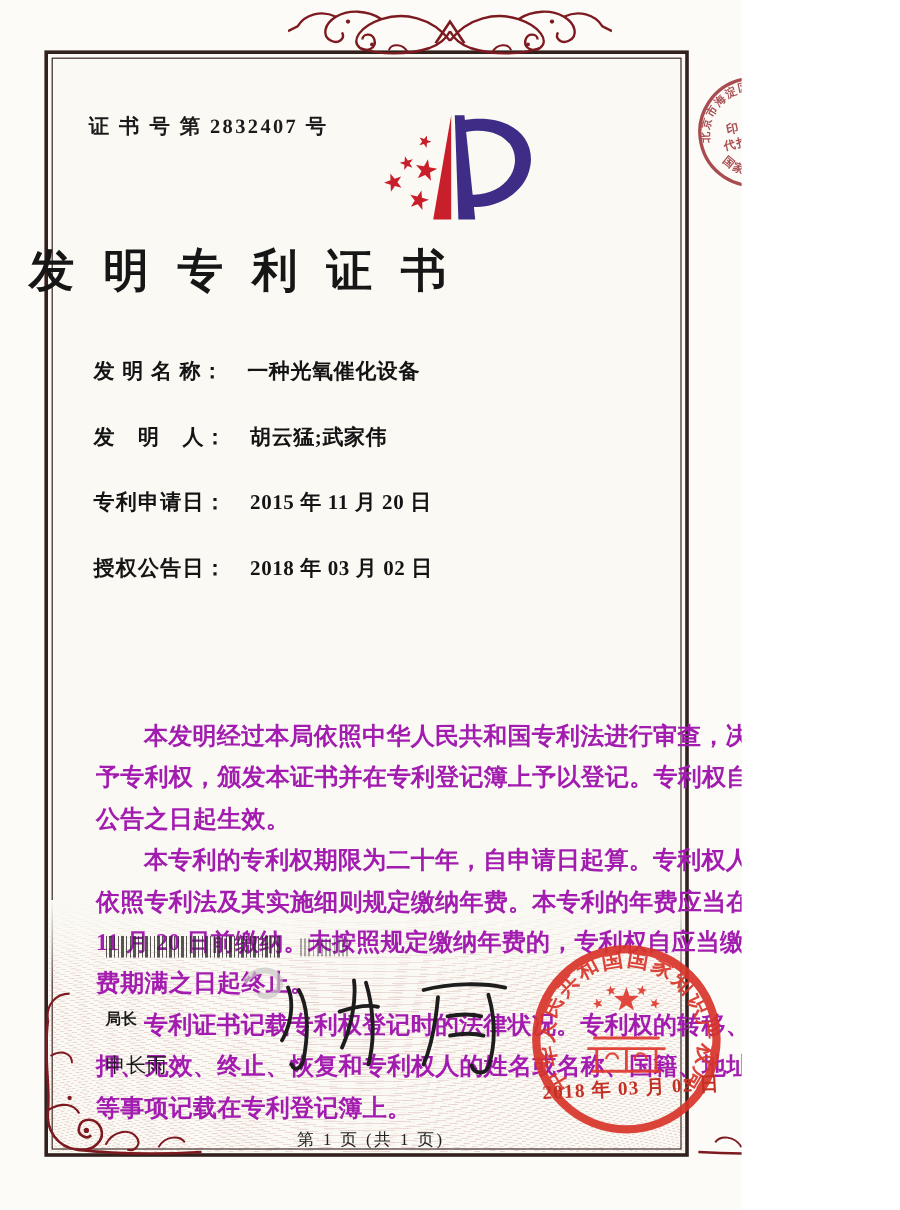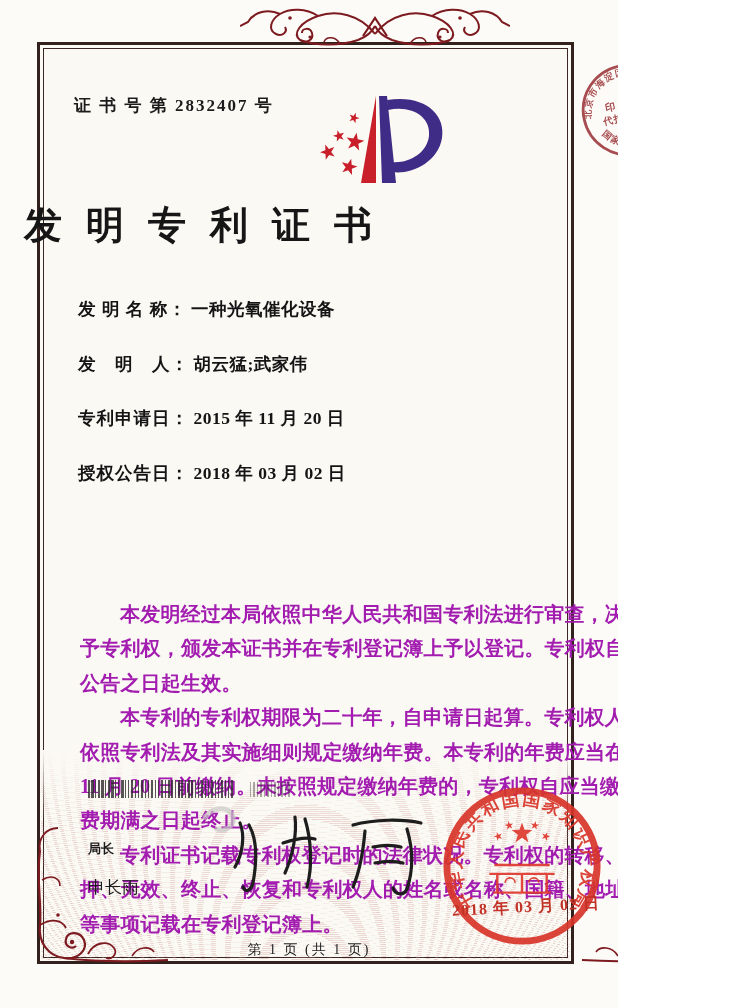--- a/index.html
+++ b/index.html
@@ -27,21 +27,21 @@
   .cert-no{position:absolute;left:74px;top:94px;font-size:17px;font-weight:700;letter-spacing:2px;z-index:4;}
   .logo{position:absolute;left:292px;top:86px;z-index:4;}
   .title{position:absolute;left:0;right:0;top:200px;text-align:left;font-size:38px;font-weight:700;
          letter-spacing:24px;text-indent:24px;color:#161616;z-index:4;}
   
   .tax-stamp{position:absolute;left:580px;top:62px;width:96px;height:96px;transform:rotate(-12deg);opacity:.88;z-index:4;}
   
   .fields{position:absolute;left:78px;top:297px;z-index:4;}
   .frow{margin-bottom:30.5px;font-size:17.5px;font-weight:700;color:#141414;white-space:nowrap;}
   .frow .flabel{letter-spacing:1px;}
-  .frow .fvalue{margin-left:0;letter-spacing:.5px;}
+  .frow .fvalue{margin-left:15px;letter-spacing:.5px;}
   
   .paras{position:absolute;left:80px;top:597px;width:596px;z-index:4;}
   .paras p{margin:0;text-indent:2em;font-size:20px;line-height:1.72;font-weight:600;color:#a21caf;letter-spacing:.2px;}
   
   .barcode{position:absolute;left:88px;top:780px;width:146px;height:18px;opacity:.8;z-index:4;
     background:repeating-linear-gradient(90deg,#2d2d2d 0 1.5px,transparent 1.5px 3px,#2d2d2d 3px 5.5px,transparent 5.5px 7px,#2d2d2d 7px 8px,transparent 8px 10px);}
   .barcode2{position:absolute;left:250px;top:782px;width:40px;height:15px;opacity:.4;z-index:4;
     background:repeating-linear-gradient(90deg,#2d2d2d 0 1.5px,transparent 1.5px 3.5px,#2d2d2d 3.5px 5px,transparent 5px 7px);}
   
   .dir-title{position:absolute;left:88px;top:840px;font-size:13px;font-weight:700;z-index:4;}

